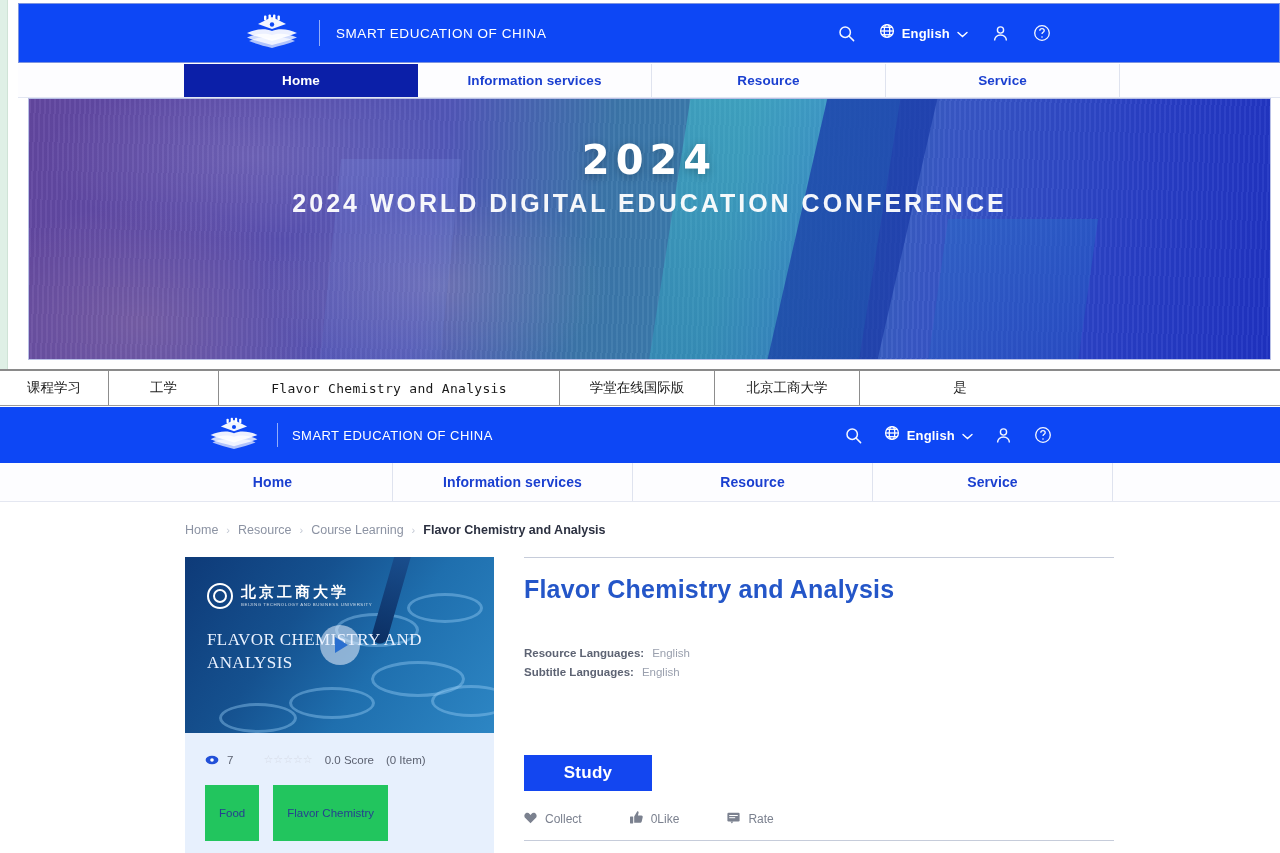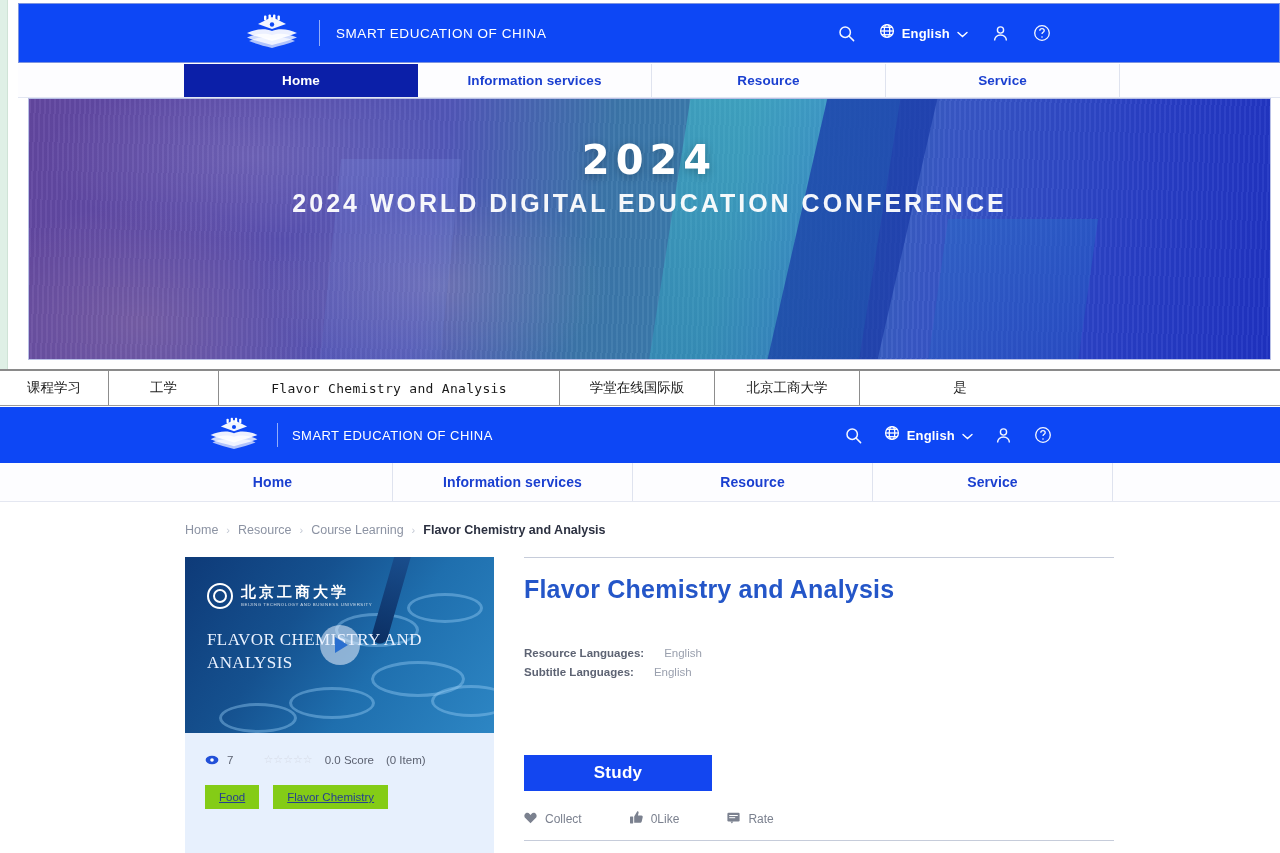--- a/index.html
+++ b/index.html
@@ -249,42 +249,42 @@
   }
   .eye-ico { color: #2250d8; display: flex; }
   .view-count { color: #5b6170; font-size: 11.5px; }
   .stars { display: flex; gap: 1px; margin-left: 22px; color: #d6dbe6; font-size: 11px; }
   .score-txt { color: #5b6170; font-size: 11.5px; margin-left: 4px; }
   .score-items { color: #5b6170; font-size: 11.5px; margin-left: 4px; }
   .tag-row {
     position: absolute; left: 20px; top: 228px; display: flex; gap: 14px;
   }
   .tag {
-    background: #84cc16; color: #26408f; font-size: 11.5px;
-    padding: 6px 14px; white-space: nowrap; text-decoration: underline;
+    background: #22c55e; color: #26408f; font-size: 11.5px;
+    padding: 22px 14px; white-space: nowrap;
   }
 
   .detail-right { position: absolute; left: 524px; top: 150px; width: 590px; }
   .rule-top { width: 590px; height: 1px; background: #c6ccda; position: absolute; top: 0; }
   .course-title {
     position: absolute; top: 18px; left: 0;
     font-size: 25px; color: #2456c8; font-weight: 600; letter-spacing: .2px;
     white-space: nowrap;
   }
   .meta-line {
     position: absolute; left: 0; font-size: 11.5px; color: #8d93a2;
-    display: flex; gap: 20px; white-space: nowrap;
+    display: flex; gap: 8px; white-space: nowrap;
   }
   .meta-line.l1 { top: 90px; }
   .meta-line.l2 { top: 109px; }
   .meta-key { color: #5d6373; font-weight: 600; }
   .meta-val { color: #9aa0ae; }
 
   .study-btn {
-    position: absolute; left: 0; top: 198px; width: 188px; height: 36px;
+    position: absolute; left: 0; top: 198px; width: 128px; height: 36px;
     background: #1346f0; color: #ffffff;
     display: flex; align-items: center; justify-content: center;
     font-size: 17px; font-weight: 700; letter-spacing: .3px;
     border: none; cursor: pointer;
   }
   .action-row {
     position: absolute; left: 0; top: 254px; display: flex; align-items: center;
     font-size: 12px; color: #7b818f;
   }
   .action-item { display: flex; align-items: center; gap: 8px; margin-right: 48px; }

